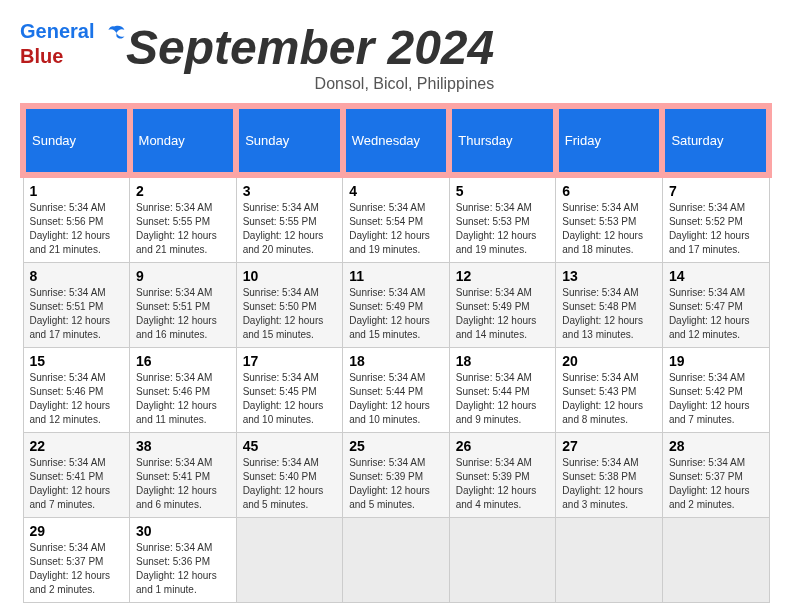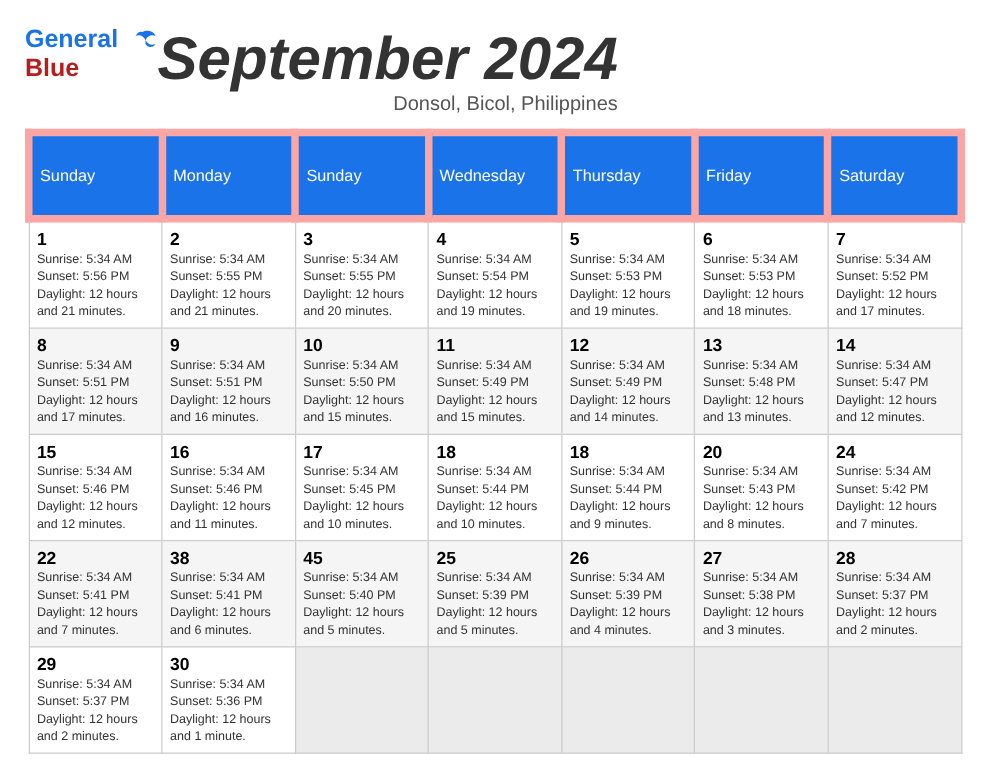--- a/index.html
+++ b/index.html
@@ -281,21 +281,21 @@
       </td>
         <td>
         <span class="day-num">20</span>
         <div class="day-info">
           Sunrise: 5:34 AM<br>
           Sunset: 5:43 PM<br>
           Daylight: 12 hours and 8 minutes.
         </div>
       </td>
         <td>
-        <span class="day-num">24</span>
+        <span class="day-num">19</span>
         <div class="day-info">
           Sunrise: 5:34 AM<br>
           Sunset: 5:42 PM<br>
           Daylight: 12 hours and 7 minutes.
         </div>
       </td>
       </tr>
       <tr>
         <td>
         <span class="day-num">22</span>

